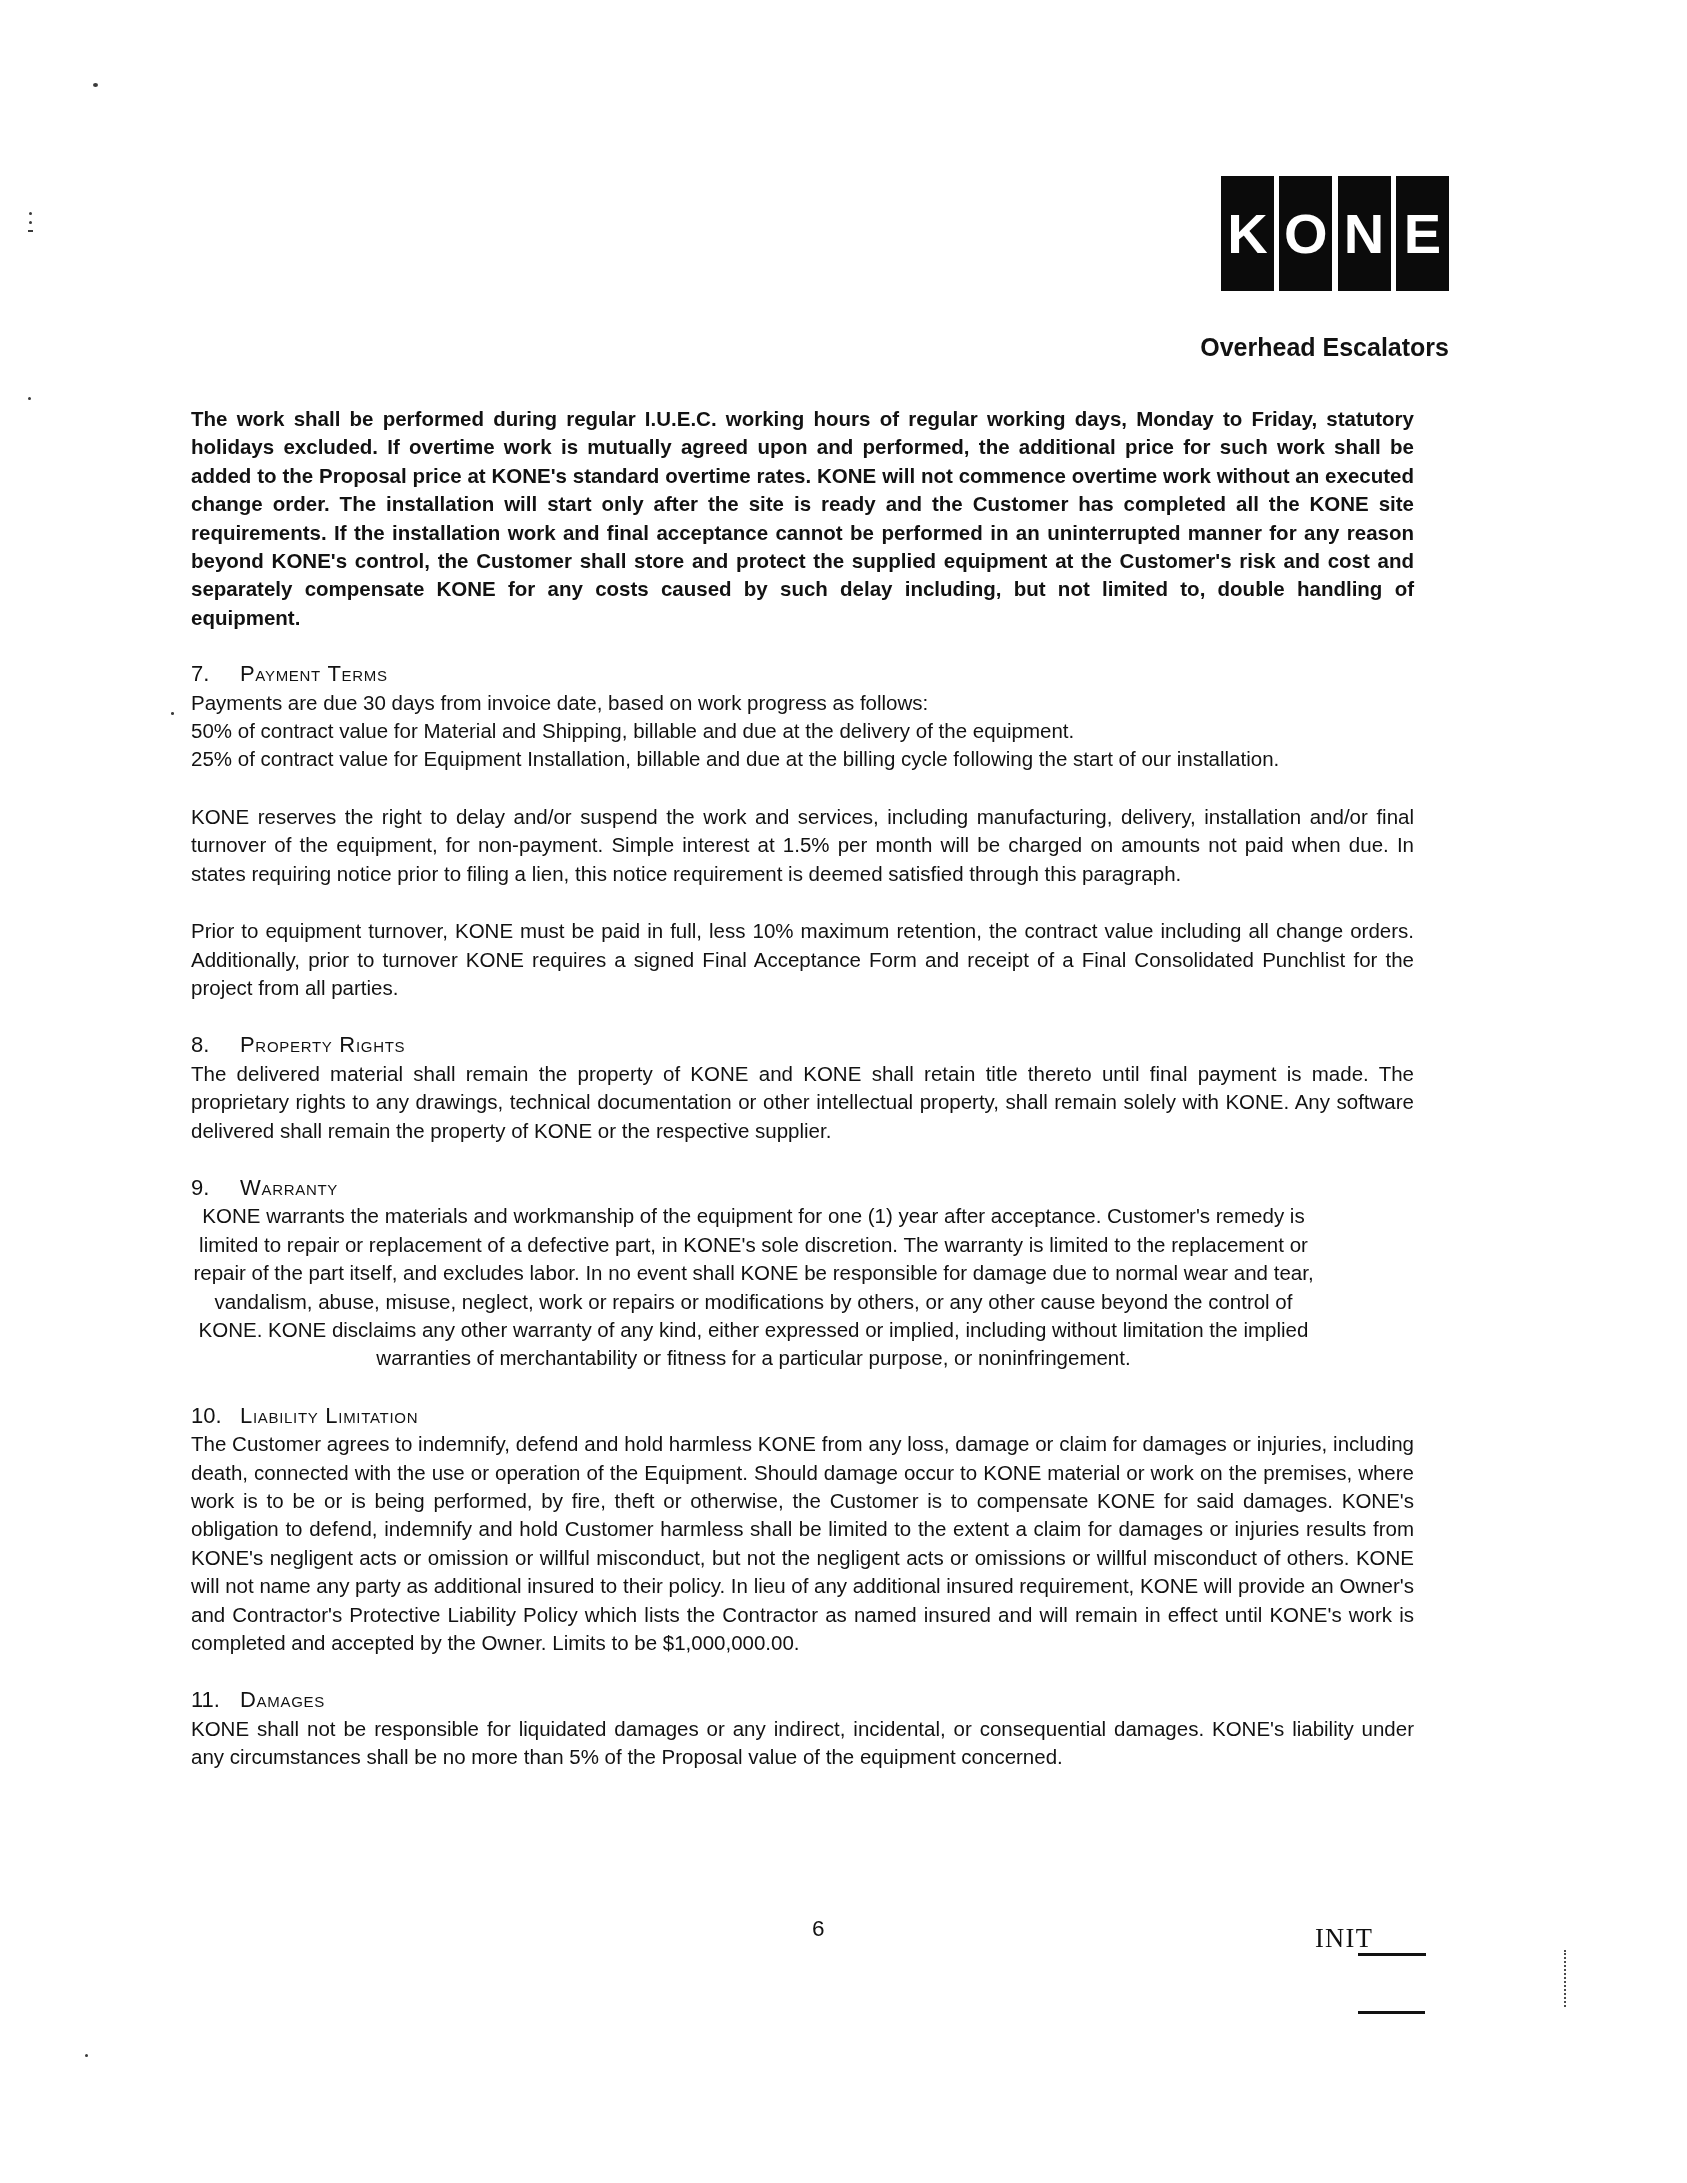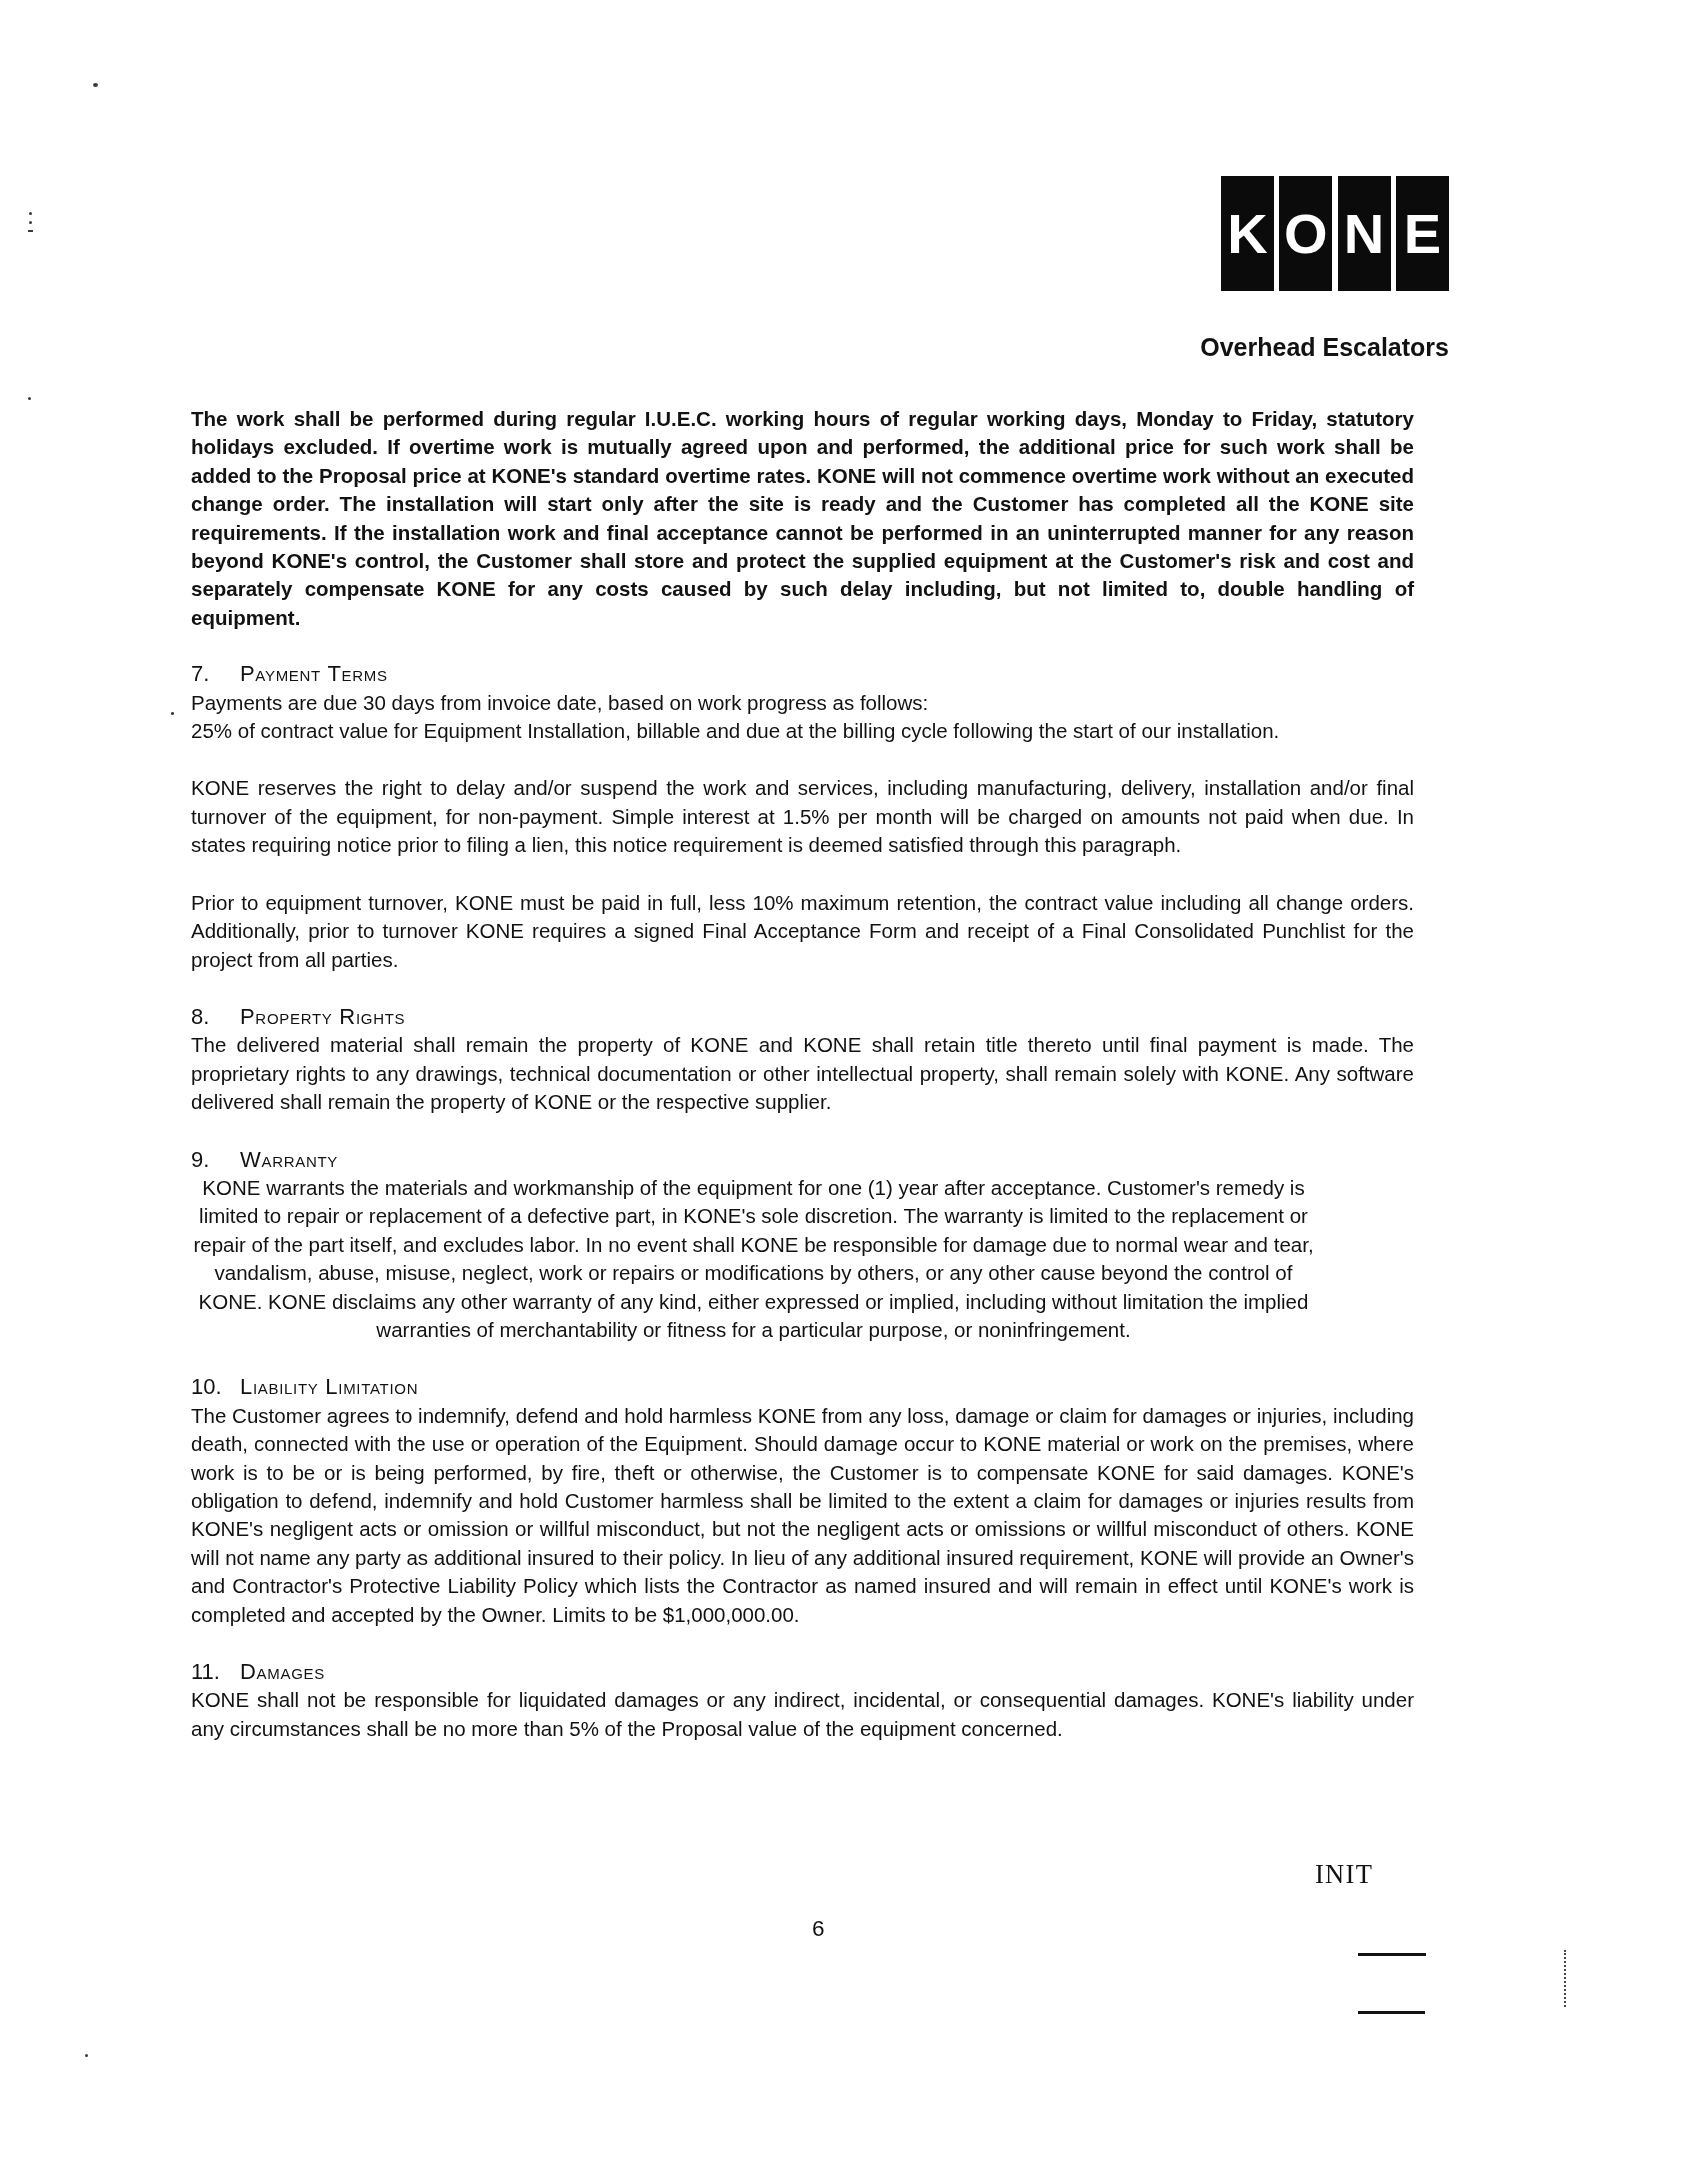--- a/index.html
+++ b/index.html
@@ -39,21 +39,21 @@
   .sec-heading .num { display:inline-block; min-width:49px; }
   .sec-heading .ttl { font-variant:small-caps; letter-spacing:0.7px; }
   .milestone { margin:0; }
   .milestone-group { margin:0 0 29px 0; }
   .narrow { width:1125px; text-align:center; }
   .last-para { margin-bottom:0; }
 
   
   .page-number { position:absolute; left:812px; top:1916px; font-size:22.5px; }
   .init-label {
-    position:absolute; left:1315px; top:1859px;
+    position:absolute; left:1315px; top:1923px;
     font-family:"Liberation Serif", serif; font-size:26.5px; letter-spacing:1.3px;
   }
   .init-line  { position:absolute; left:1358px; top:1953px; width:68px; height:2.6px; background:#121212; }
   .sig-line   { position:absolute; left:1358px; top:2011px; width:67px; height:3.3px; background:#121212; }
   .dotted-vline { position:absolute; left:1564px; top:1950px; height:57px; width:0; border-left:2px dotted #4a4a4a; }
 
   
   .speck { position:absolute; background:#3a3a3a; border-radius:50%; }
   .speck.s1 { left:93px; top:83px; width:5.3px;  height:4px; }
   .speck.s2 { left:29px;  top:212px; width:3.3px;  height:3.3px; }
@@ -84,20 +84,21 @@
   </div>
   <div class="tagline">Overhead Escalators</div>
 
   <div class="doc-body">
 
     <p class="para intro">The work shall be performed during regular I.U.E.C. working hours of regular working days, Monday to Friday, statutory holidays excluded.  If overtime work is mutually agreed upon and performed, the additional price for such work shall be added to the Proposal price at KONE's standard overtime rates. KONE will not commence overtime work without an executed change order.  The installation will start only after the site is ready and the Customer has completed all the KONE site requirements.  If the installation work and final acceptance cannot be performed in an uninterrupted manner for any reason beyond KONE's control, the Customer shall store and protect the supplied equipment at the Customer's risk and cost and separately compensate KONE for any costs caused by such delay including, but not limited to, double handling of equipment.</p>
 
     <h2 class="sec-heading"><span class="num">7.</span><span class="ttl">Payment Terms</span></h2>
     <div class="milestone-group">
       <p class="milestone">Payments are due 30 days from invoice date, based on work progress as follows:</p>
+      <p class="milestone">50% of contract value for Material and Shipping, billable and due at the delivery of the equipment.</p>
       <p class="milestone">25% of contract value for Equipment Installation, billable and due at the billing cycle following the start of our installation.</p>
     </div>
     <p class="para">KONE reserves the right to delay and/or suspend the work and services, including manufacturing, delivery, installation and/or final turnover of the equipment, for non-payment.  Simple interest at 1.5% per month will be charged on amounts not paid when due. In states requiring notice prior to filing a lien, this notice requirement is deemed satisfied through this paragraph.</p>
     <p class="para">Prior to equipment turnover, KONE must be paid in full, less 10% maximum retention, the contract value including all change orders.  Additionally, prior to turnover KONE requires a signed Final Acceptance Form and receipt of a Final Consolidated Punchlist for the project from all parties.</p>
 
     <h2 class="sec-heading"><span class="num">8.</span><span class="ttl">Property Rights</span></h2>
     <p class="para">The delivered material shall remain the property of KONE and KONE shall retain title thereto until final payment is made. The proprietary rights to any drawings, technical documentation or other intellectual property, shall remain solely with KONE. Any software delivered shall remain the property of KONE or the respective supplier.</p>
 
     <h2 class="sec-heading"><span class="num">9.</span><span class="ttl">Warranty</span></h2>
     <p class="para narrow">KONE warrants the materials and workmanship of the equipment for one (1) year after acceptance. Customer's remedy is limited to repair or replacement of a defective part, in KONE's sole discretion.  The warranty is limited to the replacement or repair of the part itself, and excludes labor.  In no event shall KONE be responsible for damage due to normal wear and tear, vandalism, abuse, misuse, neglect, work or repairs or modifications by others, or any other cause beyond the control of KONE. KONE disclaims any other warranty of any kind, either expressed or implied, including without limitation the implied warranties of merchantability or fitness for a particular purpose, or noninfringement.</p>

